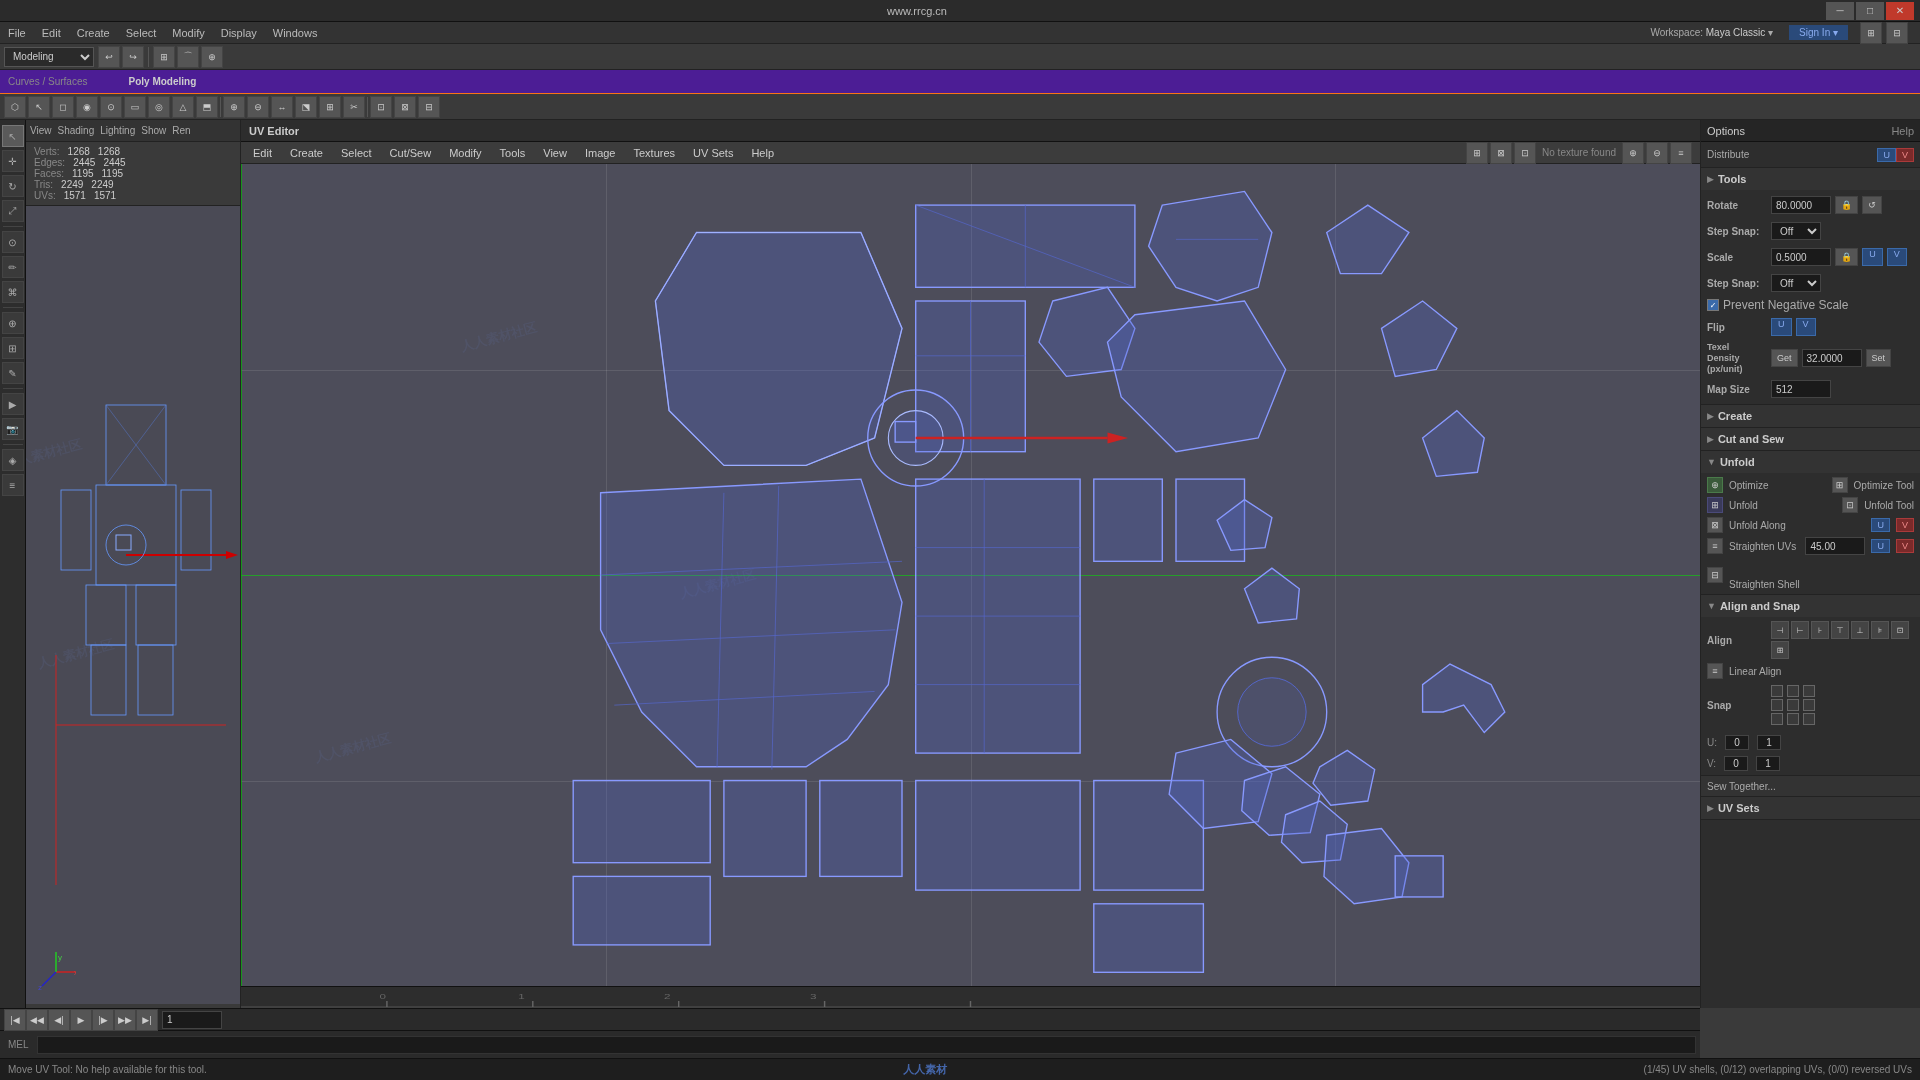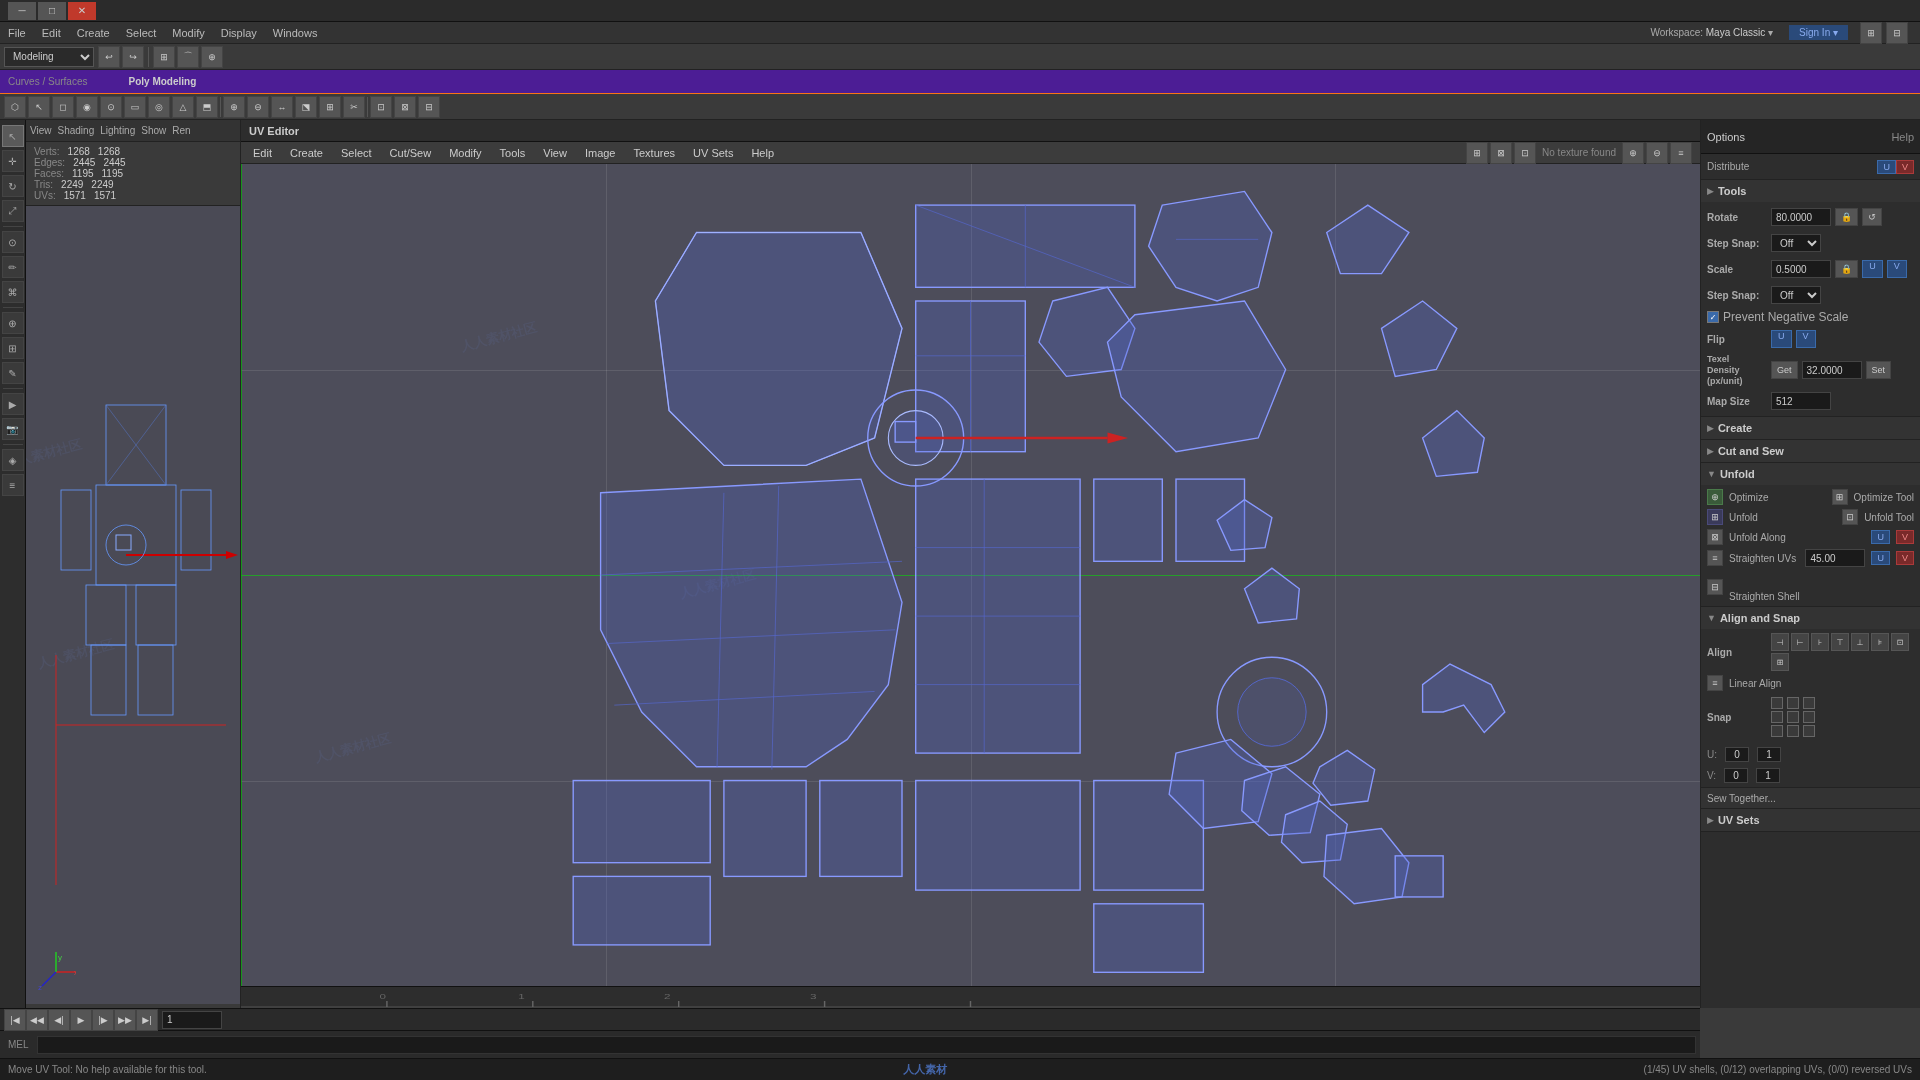--- a/index.html
+++ b/index.html
@@ -36,21 +36,21 @@
 
     
     #right-panel {
       width: 220px; background: #2d2d2d; border-left: 1px solid #222;
       overflow-y: auto; display: flex; flex-direction: column;
     }
     #right-panel::-webkit-scrollbar { width: 6px; }
     #right-panel::-webkit-scrollbar-thumb { background: #555; }
 
     .panel-header {
-      height: 34px; background: #252525; display: flex; align-items: center;
+      height: 22px; background: #252525; display: flex; align-items: center;
       padding: 0 6px; border-bottom: 1px solid #111; gap: 4px;
     }
 
     .panel-section {
       border-bottom: 1px solid #222;
     }
     .section-header {
       height: 22px; background: #333; display: flex; align-items: center;
       padding: 0 6px; cursor: pointer; gap: 4px;
     }
@@ -175,20 +175,21 @@
       transform: rotate(-15deg); white-space: nowrap;
     }
   </style>
 </head>
 <body>
 
 <div style="width:1920px; height:1080px; position:relative; background:#3a3a3a; overflow:hidden;">
 
   <div id="titlebar">
     <span style="padding-left:8px; color:#888; font-size:10px;"></span>
+    <span class="title">www.rrcg.cn</span>
     <div class="win-controls">
       <button class="win-btn">─</button>
       <button class="win-btn">□</button>
       <button class="win-btn close">✕</button>
     </div>
   </div>
 
   <div id="maya-topbar">
     <div class="maya-menu">File</div>
     <div class="maya-menu">Edit</div>

